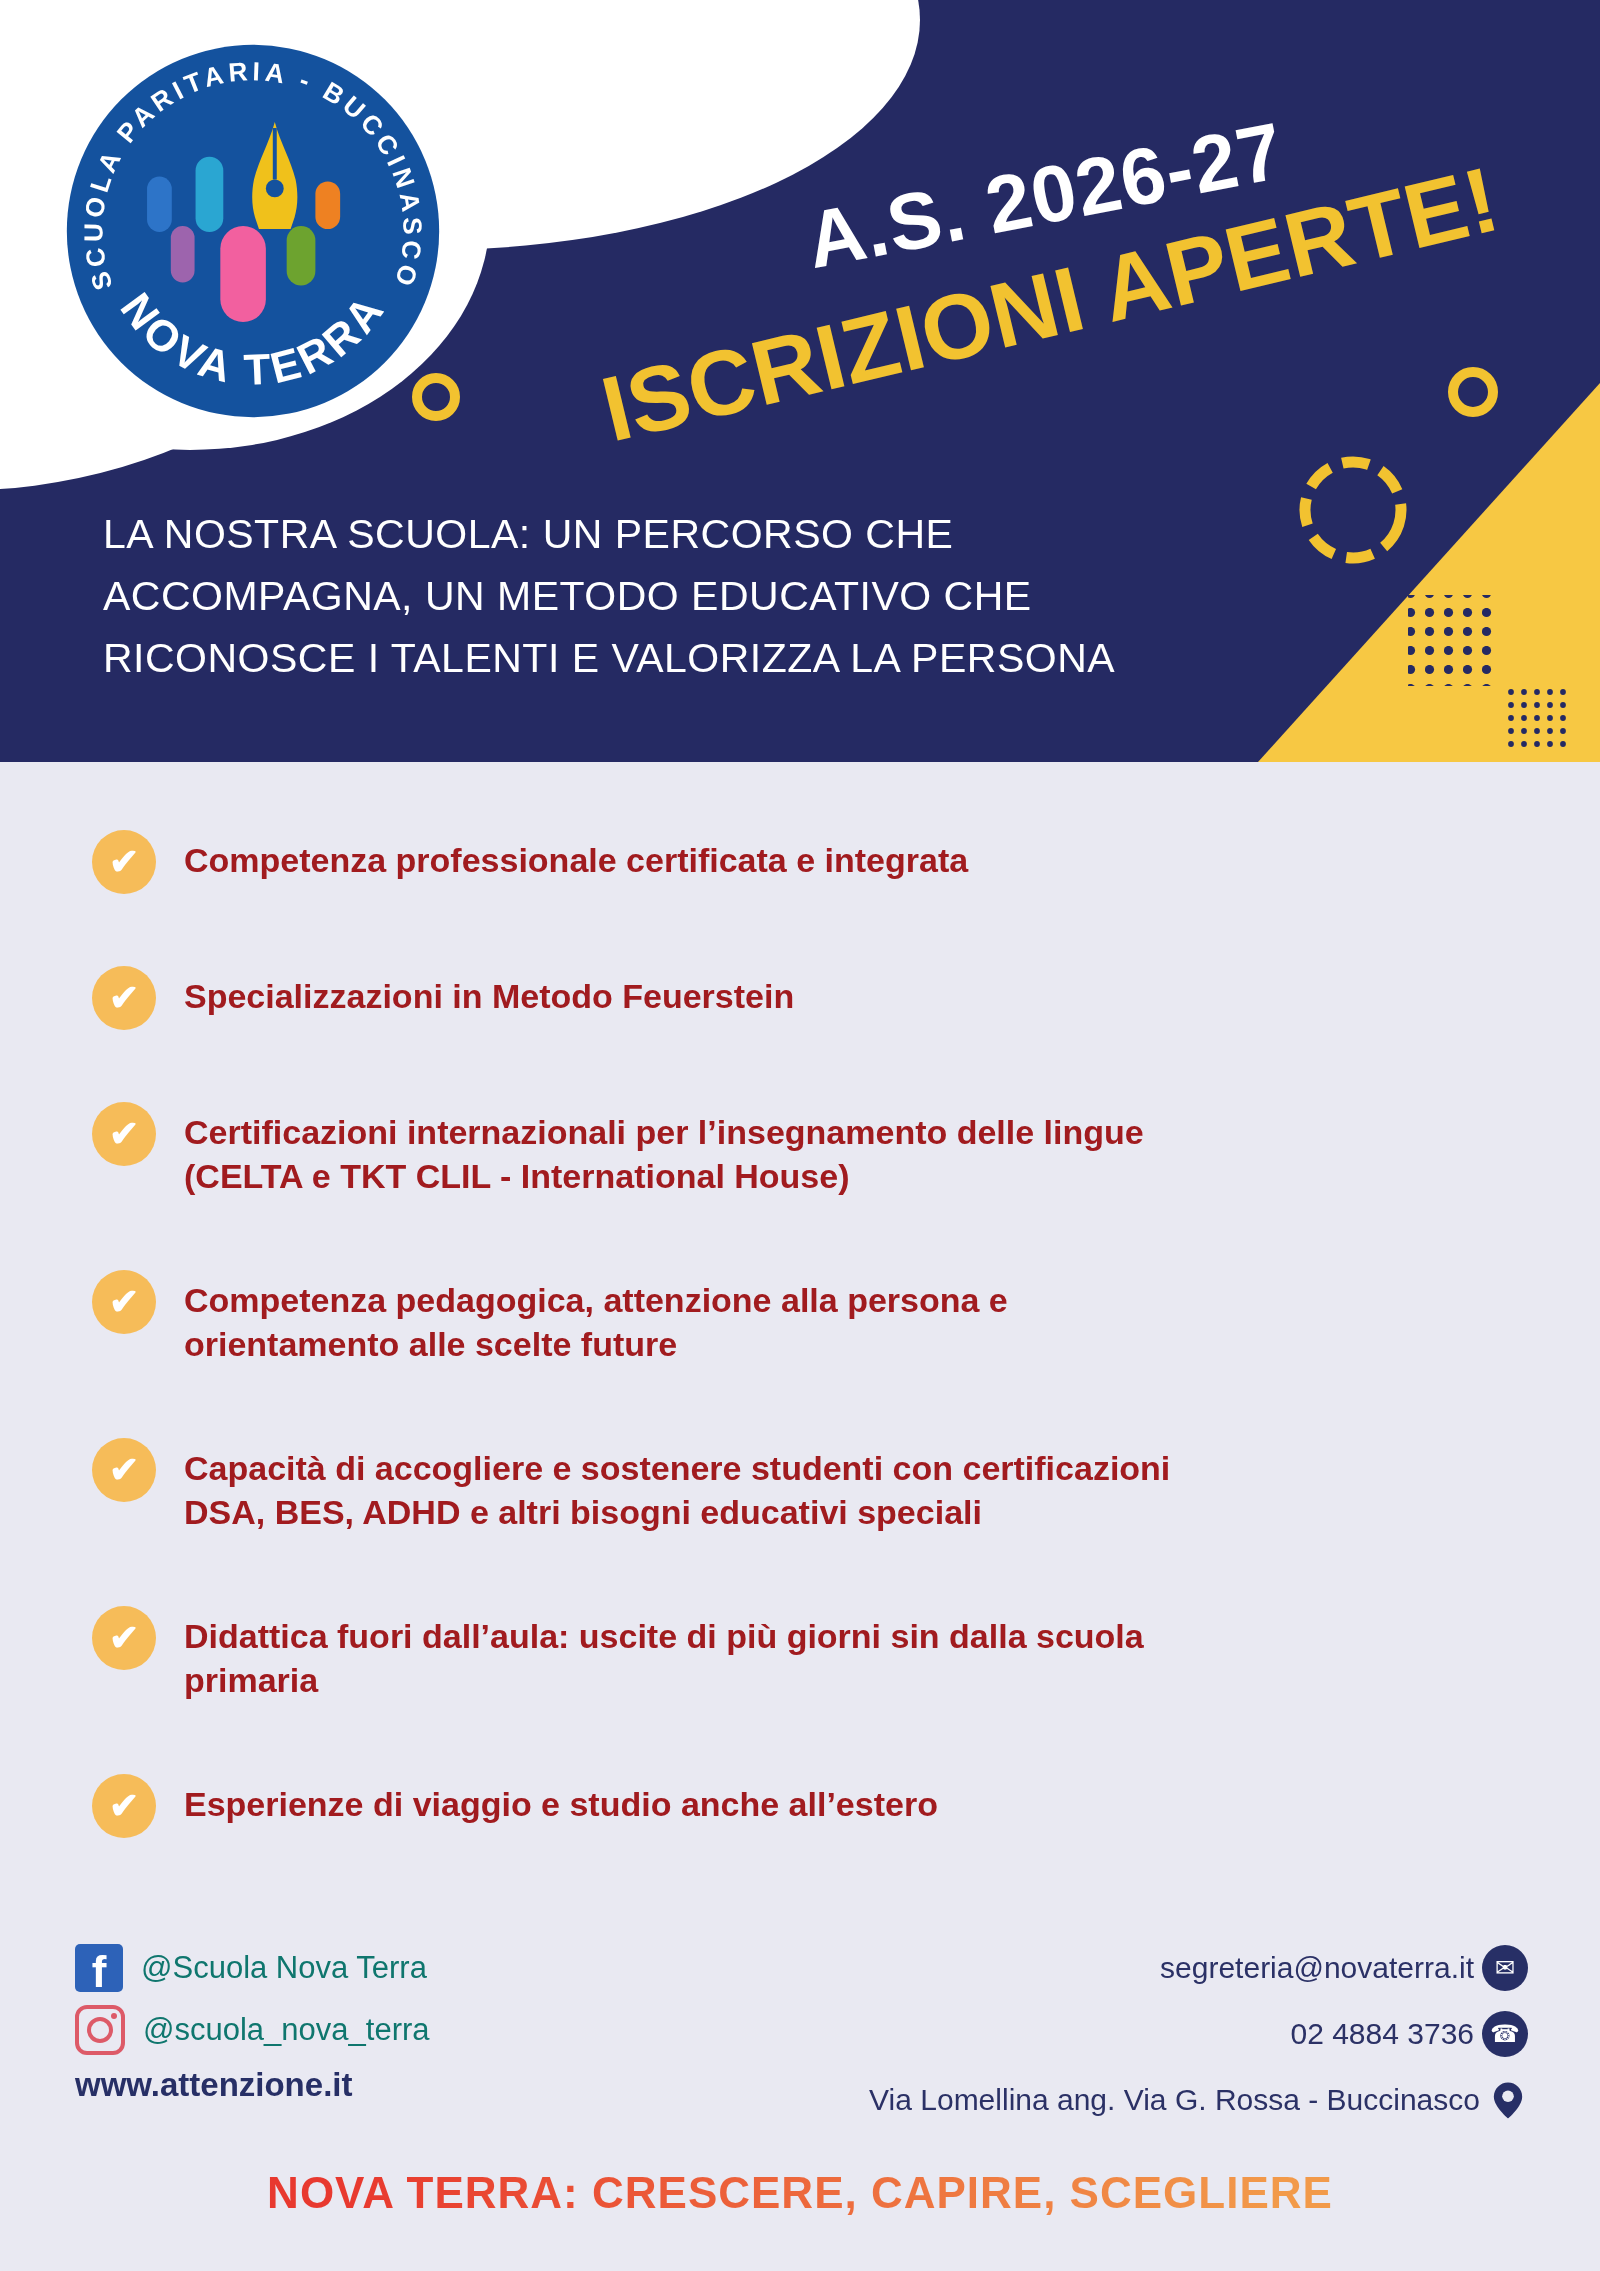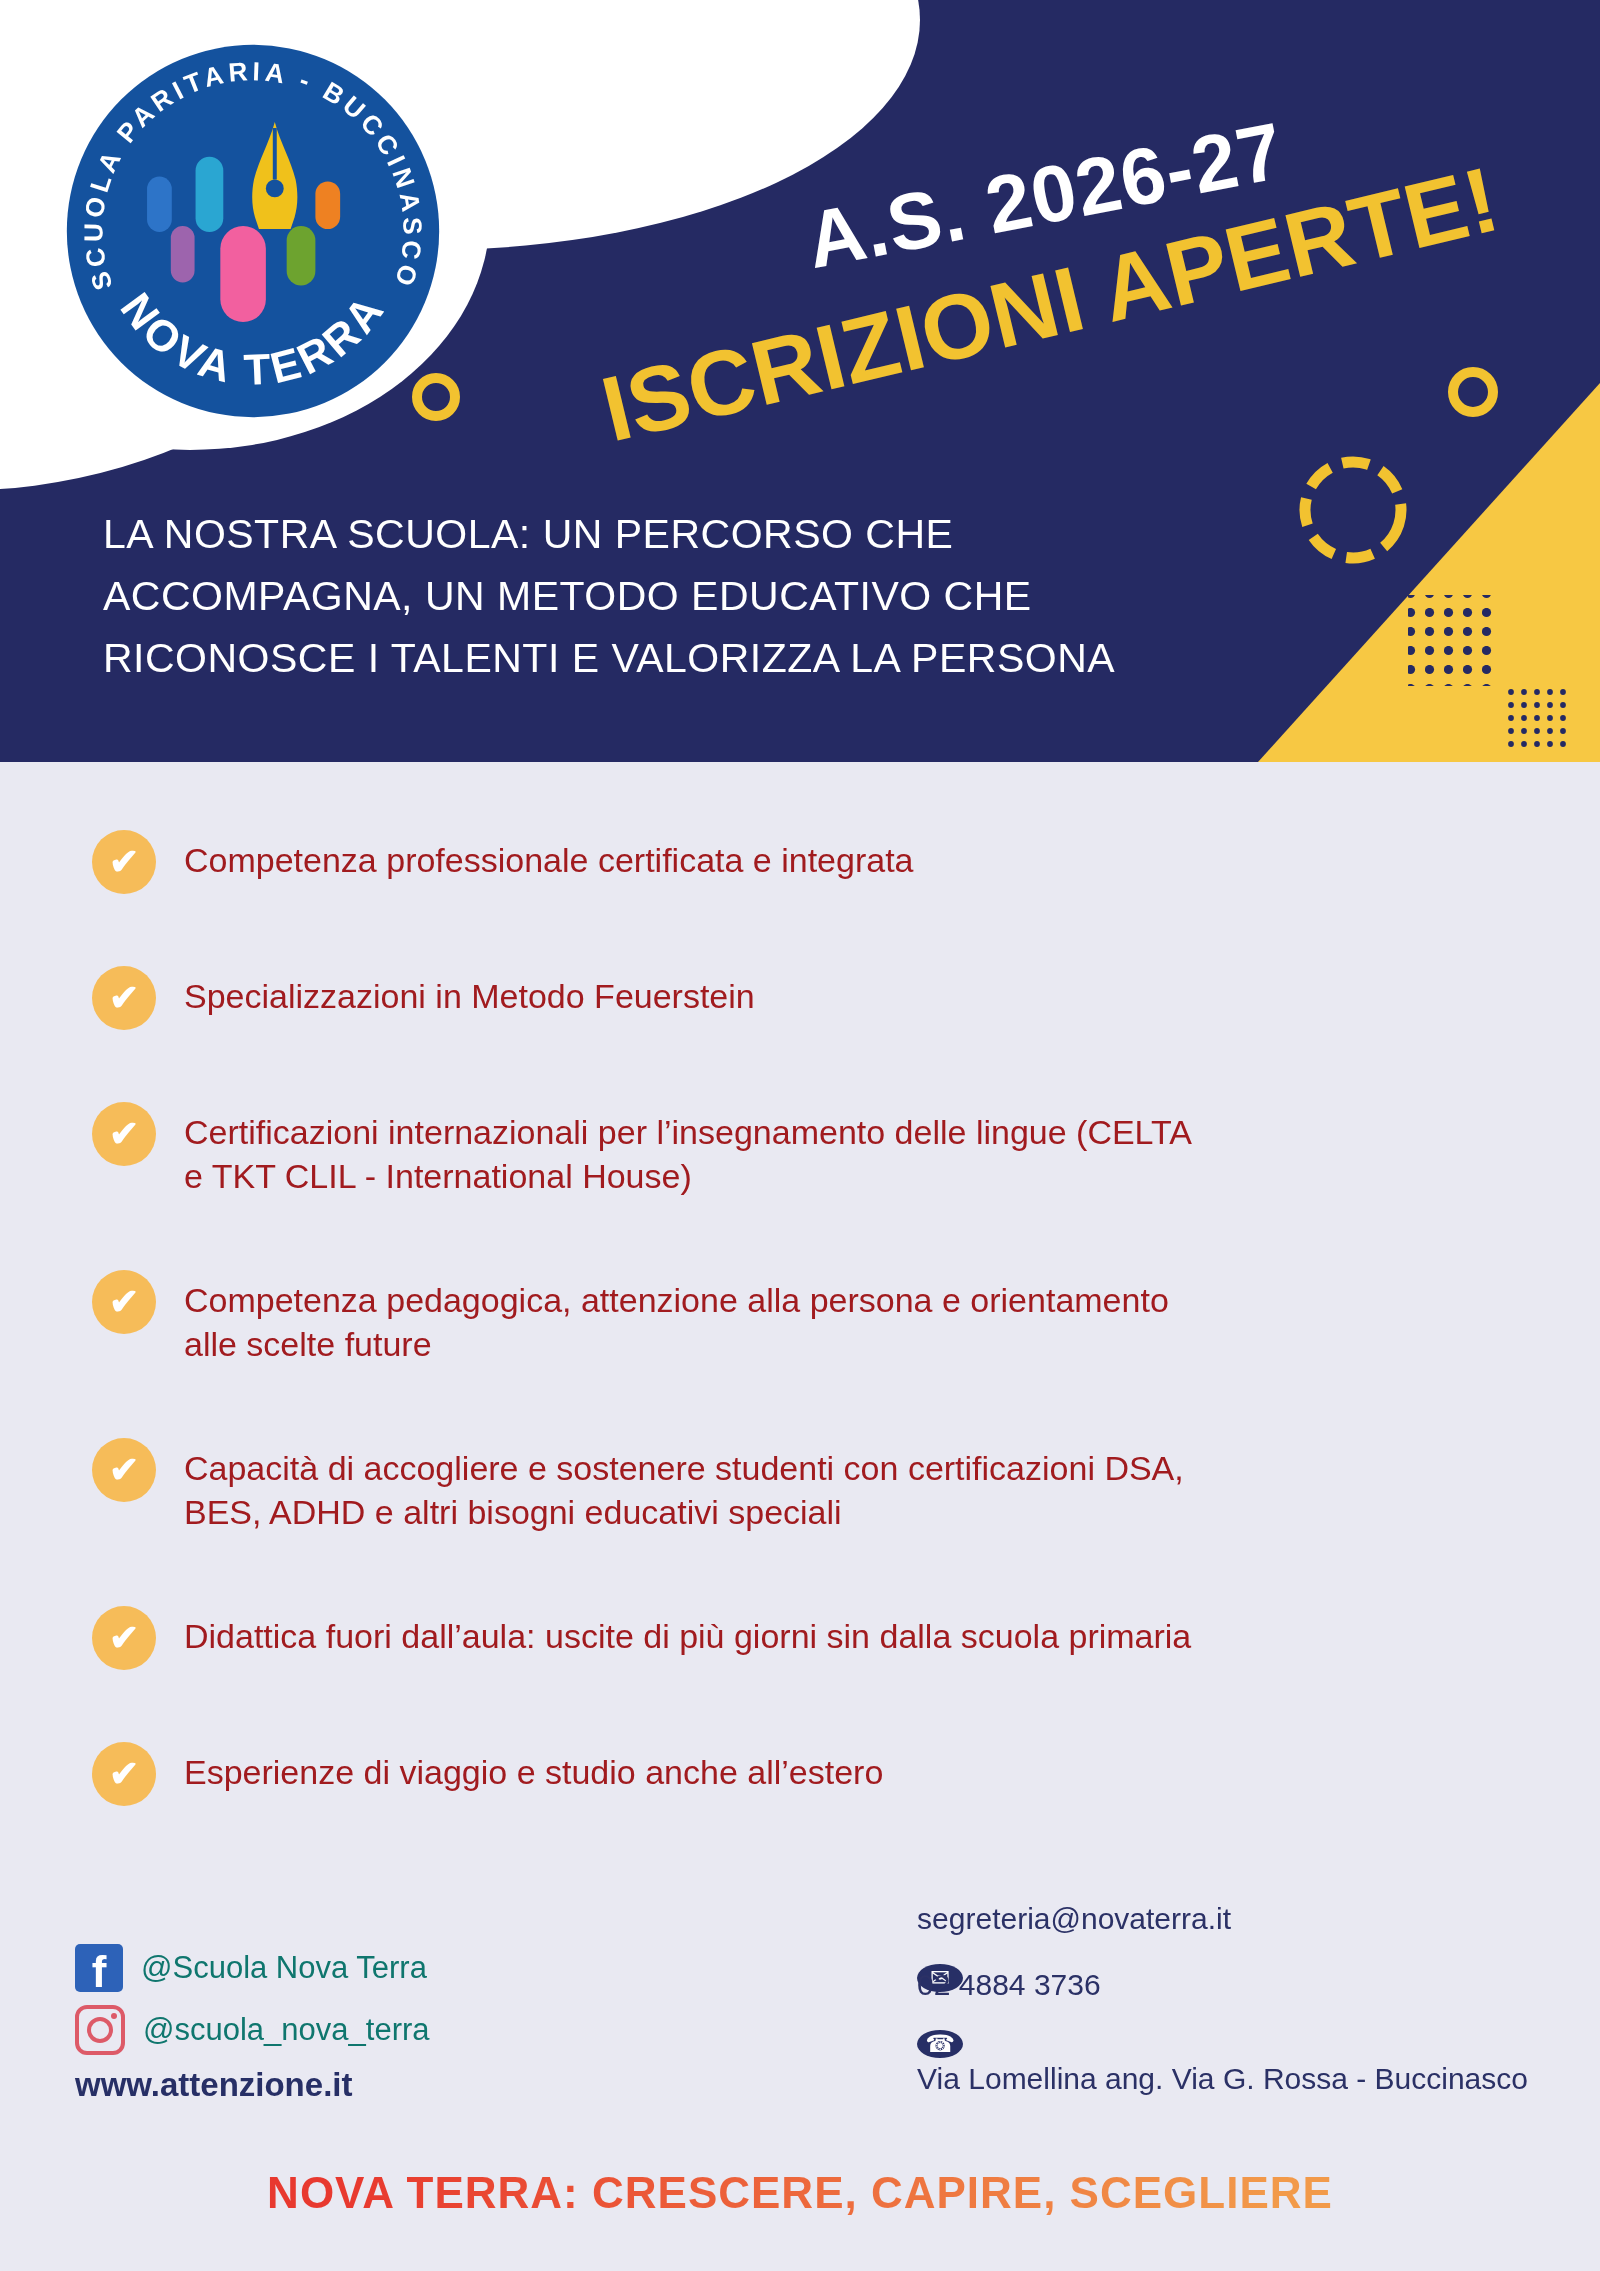--- a/index.html
+++ b/index.html
@@ -26,36 +26,36 @@
 
   
   .benefits{list-style:none;margin:0;position:absolute;left:0;top:762px;width:1600px;
     padding:76px 60px 0 92px;box-sizing:border-box;}
   .benefit{display:flex;align-items:flex-start;gap:28px;margin-bottom:80px;}
   .check{
     flex-shrink:0;width:64px;height:64px;margin-top:-8px;border-radius:50%;
     background:#f6bc59;color:#ffffff;font-size:36px;font-weight:700;
     display:flex;align-items:center;justify-content:center;
   }
-  .benefit-text{margin:0;max-width:1010px;color:#a11b1f;font-size:34px;font-weight:400;line-height:44px;}
+  .benefit-text{margin:0;max-width:1010px;color:#a11b1f;font-size:34px;font-weight:700;line-height:44px;}
 
   
   .social{position:absolute;left:75px;top:1944px;}
   .social-row{display:flex;align-items:center;gap:18px;margin-bottom:14px;height:48px;}
   .social-label{color:#0f766e;font-size:31px;font-weight:400;}
   .fb-icon{width:48px;height:48px;background:#2d62b8;border-radius:5px;color:#ffffff;
     font-size:44px;font-weight:700;display:flex;align-items:flex-end;justify-content:center;
     line-height:40px;overflow:hidden;}
   .ig-icon{width:42px;height:42px;border:4px solid #dd5a68;border-radius:12px;position:relative;}
   .ig-lens{position:absolute;left:8px;top:8px;width:18px;height:18px;border:4px solid #dd5a68;border-radius:50%;}
   .ig-dot{position:absolute;right:4px;top:4px;width:6px;height:6px;border-radius:50%;background:#dd5a68;}
   .website{position:absolute;left:75px;top:2066px;color:#272f66;font-size:33px;font-weight:700;}
 
   .contacts{position:absolute;right:72px;top:1944px;}
-  .contact-row{display:flex;justify-content:flex-end;gap:28px;margin-bottom:18px;height:48px;flex-direction:column;}
+  .contact-row{display:flex;align-items:center;justify-content:flex-end;gap:8px;margin-bottom:18px;height:48px;}
   .contact-text{color:#2b3166;font-size:30px;font-weight:400;}
   .round-icon{width:46px;height:46px;border-radius:50%;background:#272f66;color:#ffffff;
     display:flex;align-items:center;justify-content:center;font-size:24px;}
   .pin-icon{width:40px;height:48px;display:block;}
 
   .tagline{
     position:absolute;left:0;top:2158px;width:1600px;text-align:center;
     font-size:44px;font-weight:800;letter-spacing:1px;
     background:linear-gradient(90deg,#e8392f 22%,#f29a4a 80%);
     -webkit-background-clip:text;background-clip:text;color:transparent;margin-top:10px;

